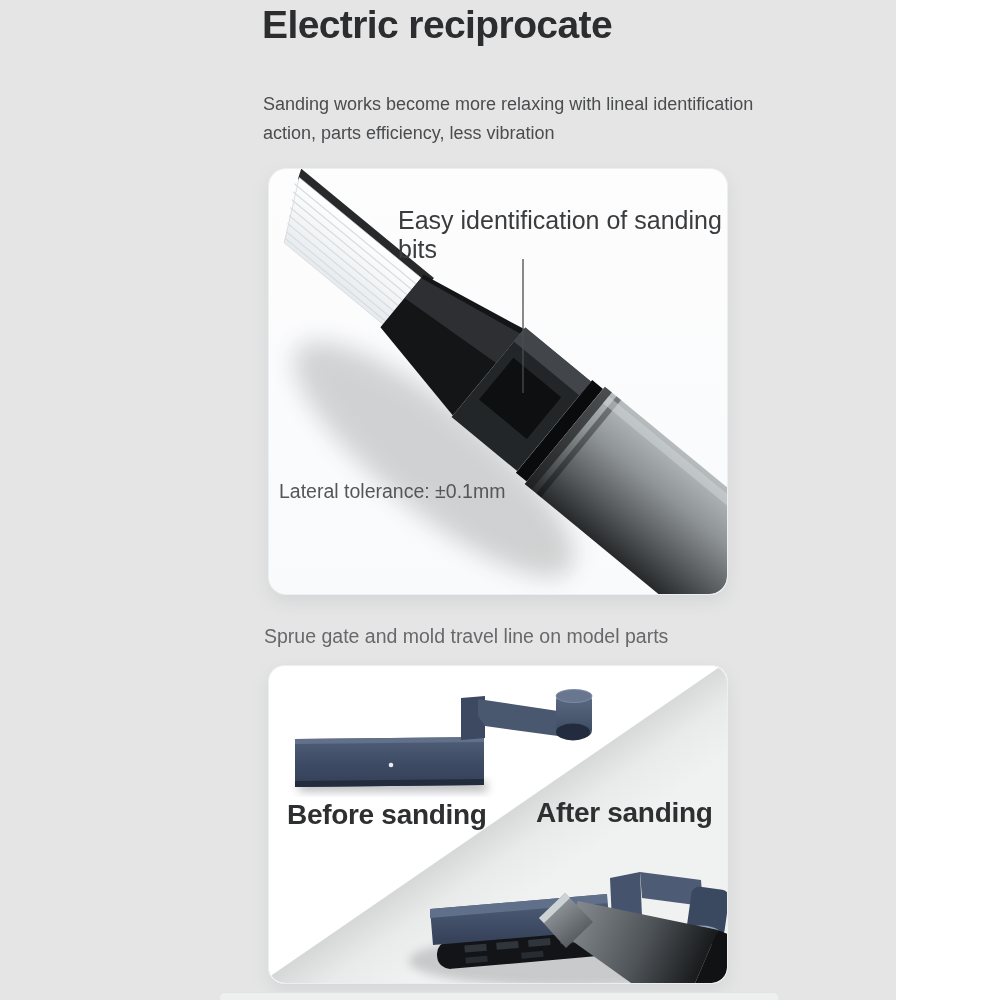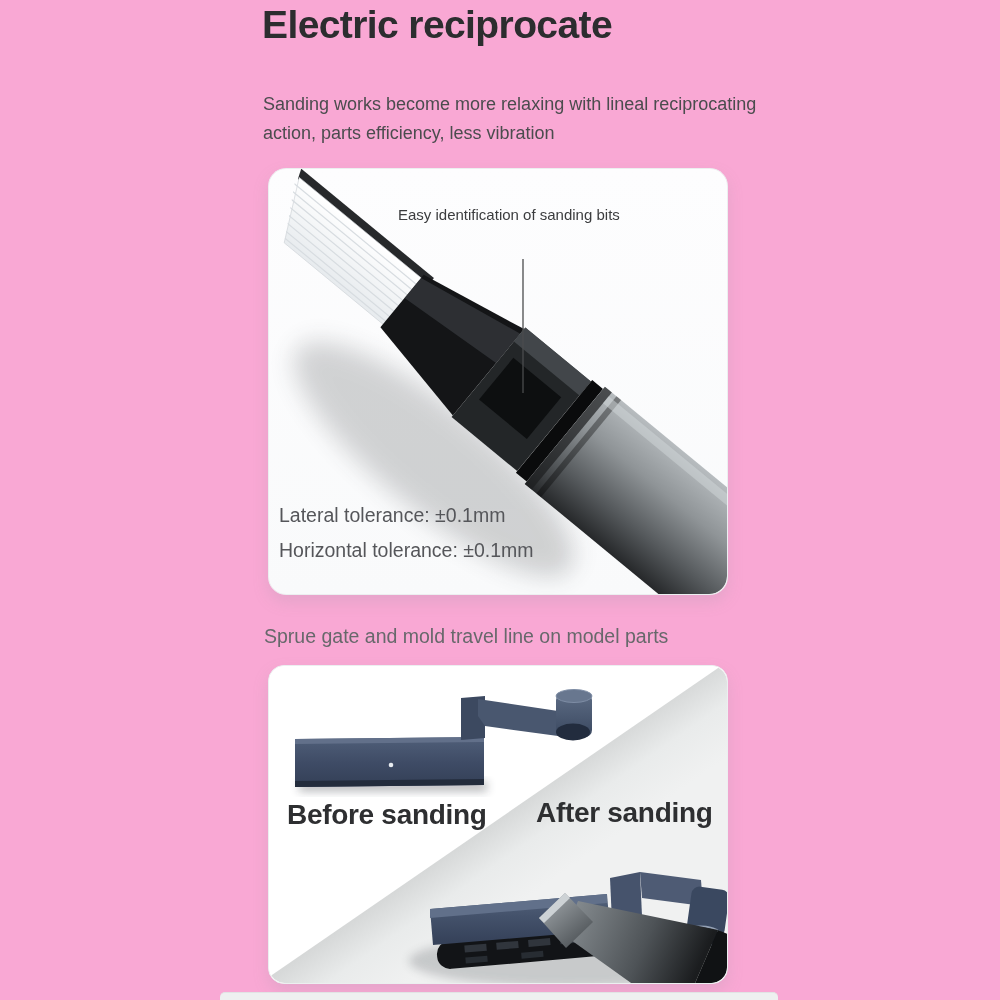--- a/index.html
+++ b/index.html
@@ -1,18 +1,18 @@
 <!DOCTYPE html>
 <html><head>
 <meta charset="utf-8">
 <style>
   html,body{margin:0;padding:0;background:#ffffff;}
   .page{
-    position:relative;width:1000px;height:1000px;overflow:hidden;
-    background:#f9a8d4;font-family:"Liberation Sans",sans-serif;
+    position:relative;width:896px;height:1000px;overflow:hidden;
+    background:#e5e5e5;font-family:"Liberation Sans",sans-serif;
   }
   .abs{position:absolute;}
   
   .title{
     left:262px;top:2px;width:480px;
     font-size:39px;line-height:45px;font-weight:700;
     letter-spacing:-0.6px;color:#2c2d2f;
   }
   .title span{display:block;}
   .subtitle{
@@ -26,24 +26,24 @@
     border:1px solid #eceff0;
     box-shadow:0 7px 16px rgba(140,150,155,0.18);
     overflow:hidden;
   }
   .feature-card{left:268px;top:168px;width:458px;height:425px;border-radius:18px;}
   .comparison-card{left:268px;top:665px;width:458px;height:317px;border-radius:16px;background:#ffffff;}
   .card svg{position:absolute;left:0;top:0;}
   
   .annotation{
     left:398px;top:206px;width:330px;
-    font-size:15px;color:#3b3c3e;font-weight:400;
+    font-size:25px;color:#3b3c3e;font-weight:400;
   }
   .specs{
-    left:279px;top:498px;width:320px;
+    left:279px;top:474px;width:320px;
     list-style:none;margin:0;padding:0;
     font-size:19.5px;line-height:34.5px;color:#55565a;
   }
   
   .caption{
     left:264px;top:625px;width:470px;
     font-size:19.5px;color:#67686b;
   }
   .compare-label{
     font-size:28px;font-weight:700;color:#2e2f31;letter-spacing:-0.3px;
@@ -60,21 +60,21 @@
 </style>
 </head>
 <body>
 
 <div class="page">
 
   <h1 class="abs title" style="margin:0;">
     <span>Electric reciprocate</span>
   </h1>
   <p class="abs subtitle" style="margin:0;">
-    <span>Sanding works become more relaxing with lineal reciprocating</span>
+    <span>Sanding works become more relaxing with lineal identification</span>
     <span>action, parts efficiency, less vibration</span>
   </p>
 
   <section class="abs card feature-card">
     <svg width="458" height="425" viewBox="0 0 458 425">
       <defs>
         <clipPath id="cardClip">
             <rect x="0" y="0" width="458" height="425" rx="18"></rect>
           </clipPath>
         <clipPath id="bitClip">
@@ -129,21 +129,20 @@
         </g>
 
         <line x1="254" y1="90" x2="254" y2="224" stroke="#4b4c4e" stroke-width="1.3"></line>
       </g>
     </svg>
   </section>
 
   <div class="abs annotation">Easy identification of sanding bits</div>
   <ul class="abs specs">
     <li>Lateral tolerance: ±0.1mm</li>
-    <li>Horizontal tolerance: ±0.1mm</li>
   </ul>
 
   <p class="abs caption" style="margin:0;">Sprue gate and mold travel line on model parts</p>
 
   <section class="abs card comparison-card">
     <svg width="458" height="317" viewBox="0 0 458 317">
       <defs>
         <clipPath id="cmpClip">
             <rect x="0" y="0" width="458" height="317" rx="16"></rect>
           </clipPath>

